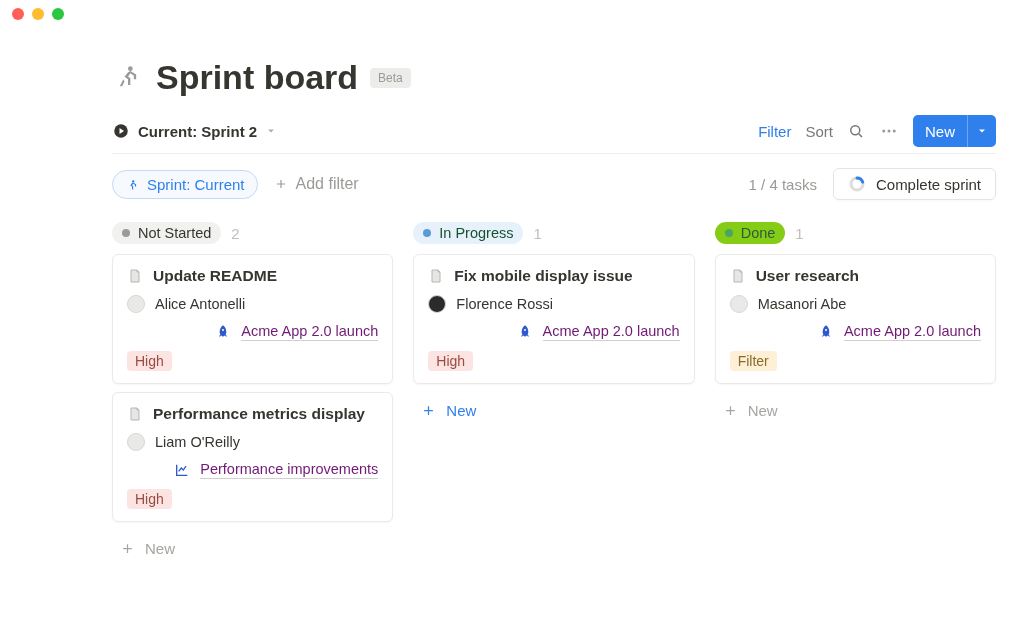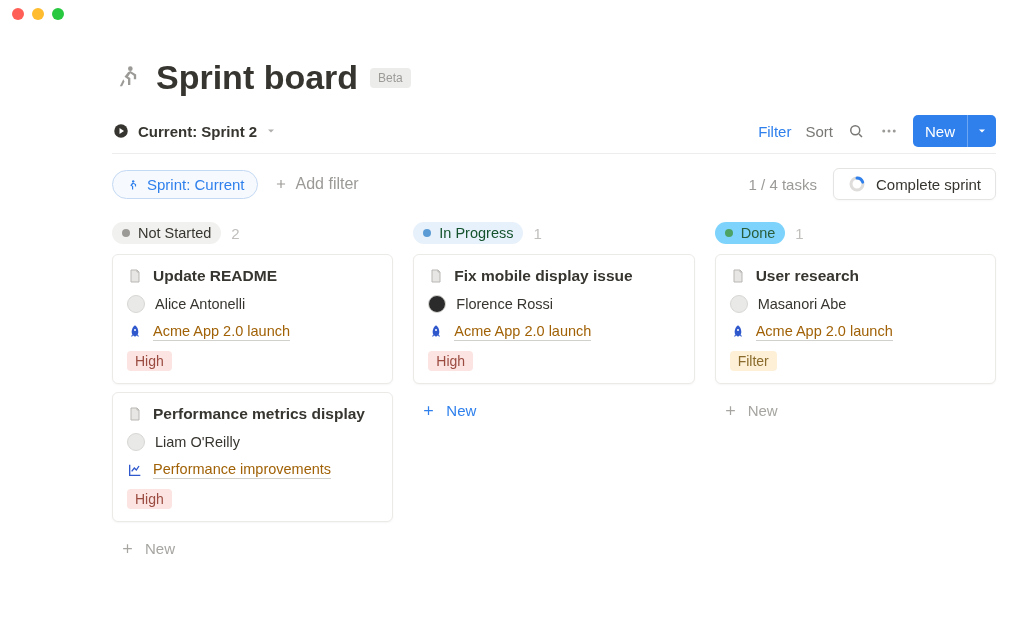--- a/index.html
+++ b/index.html
@@ -75,40 +75,40 @@
     .col-head { display: flex; align-items: center; gap: 10px; margin-bottom: 10px; }
     .status-pill {
       display: inline-flex; align-items: center; gap: 8px;
       padding: 3px 10px; border-radius: 14px; font-size: 14.5px; font-weight: 500;
     }
     .status-dot { width: 8px; height: 8px; border-radius: 4px; }
     .pill-grey { background: #f1f1ef; color: #37352f; }
     .pill-grey .status-dot { background: #9b9a97; }
     .pill-blue { background: #e7f1fb; color: #14532d; }
     .pill-blue .status-dot { background: #5b9bd5; }
-    .pill-green { background: #7dd3fc; color: #2a5d3a; }
+    .pill-green { background: #84cc16; color: #2a5d3a; }
     .pill-green .status-dot { background: #4da364; }
     .col-count { color: #c0bfbc; font-size: 15px;}
 
     .card {
       background: #fff;
       border: 1px solid #eceae7;
       border-radius: 6px;
       box-shadow: 0 1px 2px rgba(15,15,15,0.04);
       padding: 12px 14px 12px 14px;
       margin-bottom: 8px;
     }
     .card-title-row { display:flex; align-items:center; gap:10px; margin-bottom: 10px;}
     .doc-icon { color: #b9b7b3; }
     .card-title { font-weight: 600; font-size: 15.5px;}
     .assignee-row, .project-row { display:flex; align-items:center; gap:10px; margin-bottom: 10px; font-size: 14.5px;}
     .assignee-row { color:#37352f; }
     .avatar { width: 18px; height: 18px; border-radius: 50%; background:#e9e9e7; display:flex; align-items:center; justify-content:center; font-size:11px; color:#6b6b6b; border:1px solid #d7d7d4;}
     .avatar.dark { background:#2b2b2b; color:#fff;}
-    .project-row { color:#a16207; font-size:14.5px; }
+    .project-row { color:#701a75; font-size:14.5px;justify-content:flex-end; }
     .project-row .underline { border-bottom: 1px solid #d0d0cd; padding-bottom:1px;}
     .tag {
       display:inline-block; padding: 2px 8px; border-radius: 4px; font-size: 14px;
     }
     .tag-high { background:#fbe4e2; color:#9b4b40; }
     .tag-medium { background:#fdf0d7; color:#8a6b2b; }
 
     .new-card {
       display:flex; align-items:center; gap:10px;
       color:#a6a5a1; font-size:15px; padding: 10px 8px 4px 8px;

